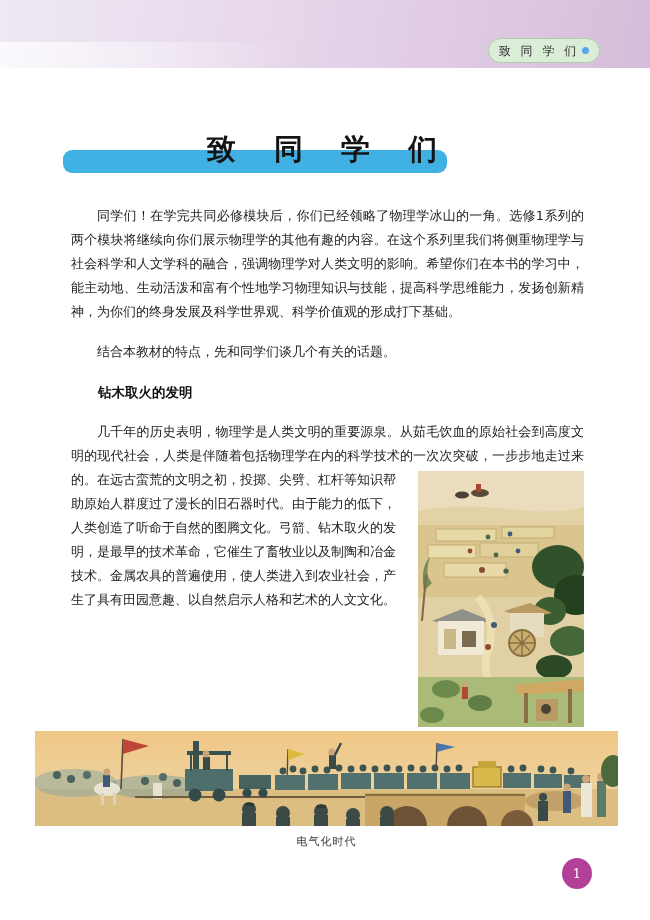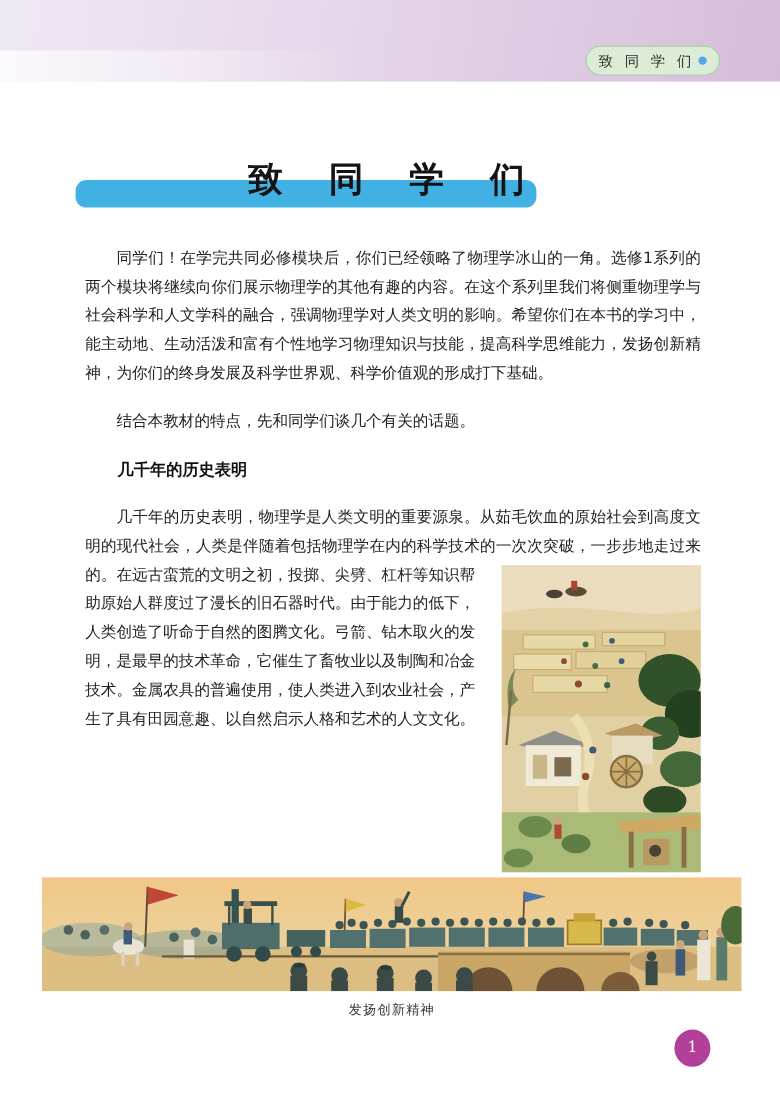--- a/index.html
+++ b/index.html
@@ -78,21 +78,21 @@
 </div>
 
 <div class="title-wrap">
   <div class="title-bar"></div>
   <div class="title-text">致  同  学  们</div>
 </div>
 
 <div class="body-text">
   <p>同学们！在学完共同必修模块后，你们已经领略了物理学冰山的一角。选修1系列的两个模块将继续向你们展示物理学的其他有趣的内容。在这个系列里我们将侧重物理学与社会科学和人文学科的融合，强调物理学对人类文明的影响。希望你们在本书的学习中，能主动地、生动活泼和富有个性地学习物理知识与技能，提高科学思维能力，发扬创新精神，为你们的终身发展及科学世界观、科学价值观的形成打下基础。</p>
   <p>结合本教材的特点，先和同学们谈几个有关的话题。</p>
-  <p class="section-heading">几千年的历史表明</p>
+  <p class="section-heading">钻木取火的发明</p>
   <p><span>几千年的历史表明，物理学是人类文明的重要源泉。从茹毛饮血的原始社会到高度文明的现代社会，人类是伴随着包括物理学在内的科学技术的一次次突破，一步步地走过来的。在远古蛮荒的文明之初，投掷、尖劈、杠杆等知识帮</span><span class="fig-right">
       <svg viewBox="0 0 166 256" preserveAspectRatio="none">
         <rect x="0" y="0" width="166" height="256" fill="#e0d0a4"></rect>
         <rect x="0" y="0" width="166" height="42" fill="#eadcbc"></rect>
         <path d="M0 40 Q40 32 90 38 T166 36 L166 54 L0 54 Z" fill="#e2d2a6"></path>
 
         <ellipse cx="62" cy="22" rx="9" ry="4" fill="#5a4a38"></ellipse>
         <rect x="58" y="13" width="5" height="8" fill="#a8442f"></rect>
         <ellipse cx="44" cy="24" rx="7" ry="3.5" fill="#4a4236"></ellipse>
 
@@ -272,18 +272,18 @@
     <rect x="546" y="52" width="11" height="34" fill="#ece6d6"></rect>
     <circle cx="551" cy="48" r="4" fill="#caa47a"></circle>
     <rect x="562" y="50" width="9" height="36" fill="#5a7a6a"></rect>
     <circle cx="566" cy="46" r="4" fill="#caa47a"></circle>
     <rect x="528" y="60" width="8" height="22" fill="#3e5a78"></rect>
     <circle cx="532" cy="56" r="3.6" fill="#caa47a"></circle>
     <ellipse cx="578" cy="40" rx="12" ry="16" fill="#4a6a3a"></ellipse>
     <circle cx="508" cy="66" r="4" fill="#3c4a46"></circle>
     <rect x="503" y="70" width="10" height="20" fill="#3c4a46"></rect>
   </svg>
-  <div class="fig-caption">发扬创新精神</div>
+  <div class="fig-caption">电气化时代</div>
 </div>
 
 <div class="page-num">
   <span>1</span>
 </div>
 
 </body></html>

